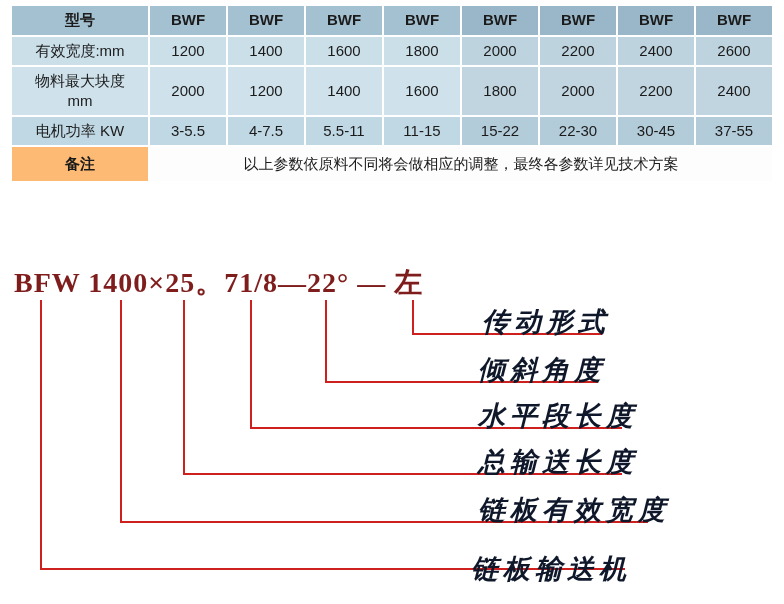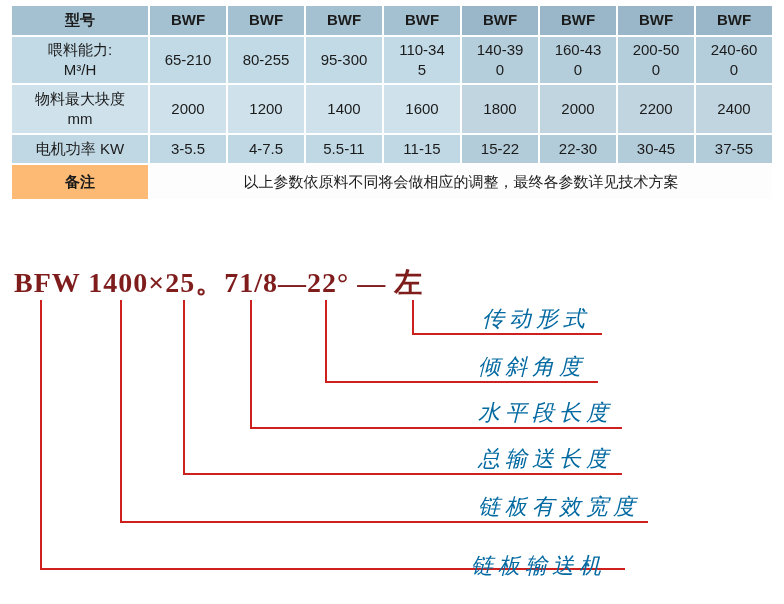--- a/index.html
+++ b/index.html
@@ -41,22 +41,22 @@
   
   .model-code{
     position:absolute;left:14px;top:264px;
     font-family:"Liberation Serif",serif;font-size:28px;font-weight:600;
     color:#7f1d1d;letter-spacing:1px;white-space:nowrap;
   }
   .vline{position:absolute;width:2px;background:#cf2020;}
   .hline{position:absolute;height:2px;background:#cf2020;}
   .callout-label{
     position:absolute;
-    font-family:"Liberation Serif",serif;font-style:italic;font-weight:normal;
-    font-size:22px;letter-spacing:5px;color:#0369a1;white-space:nowrap;
+    font-family:"Liberation Serif",serif;font-style:italic;font-weight:bold;
+    font-size:27px;letter-spacing:5px;color:#0f172a;white-space:nowrap;
   }
 </style>
 </head>
 <body>
 
 <div class="canvas">
 
   <table class="spec">
     <colgroup>
       <col class="c-label">
@@ -74,33 +74,30 @@
         <td class="lbl">型号</td>
         <td>BWF</td>
         <td>BWF</td>
         <td>BWF</td>
         <td>BWF</td>
         <td>BWF</td>
         <td>BWF</td>
         <td>BWF</td>
         <td>BWF</td>
       </tr>
-      <tr class="r2">
-        <td class="lbl">
-          <span>喂料能力:</span>
-          <span class="lbl2">M³/H</span>
-        </td>
-        <td>65-210</td>
-        <td>80-255</td>
-        <td>95-300</td>
-        <td>110-345</td>
-        <td>140-390</td>
-        <td>160-430</td>
-        <td>200-500</td>
-        <td>240-600</td>
+      <tr class="r1">
+        <td class="lbl">有效宽度:mm</td>
+        <td>1200</td>
+        <td>1400</td>
+        <td>1600</td>
+        <td>1800</td>
+        <td>2000</td>
+        <td>2200</td>
+        <td>2400</td>
+        <td>2600</td>
       </tr>
       <tr class="r4">
         <td class="lbl">
           <span>物料最大块度</span>
           <span class="lbl2">mm</span>
         </td>
         <td>2000</td>
         <td>1200</td>
         <td>1400</td>
         <td>1600</td>

